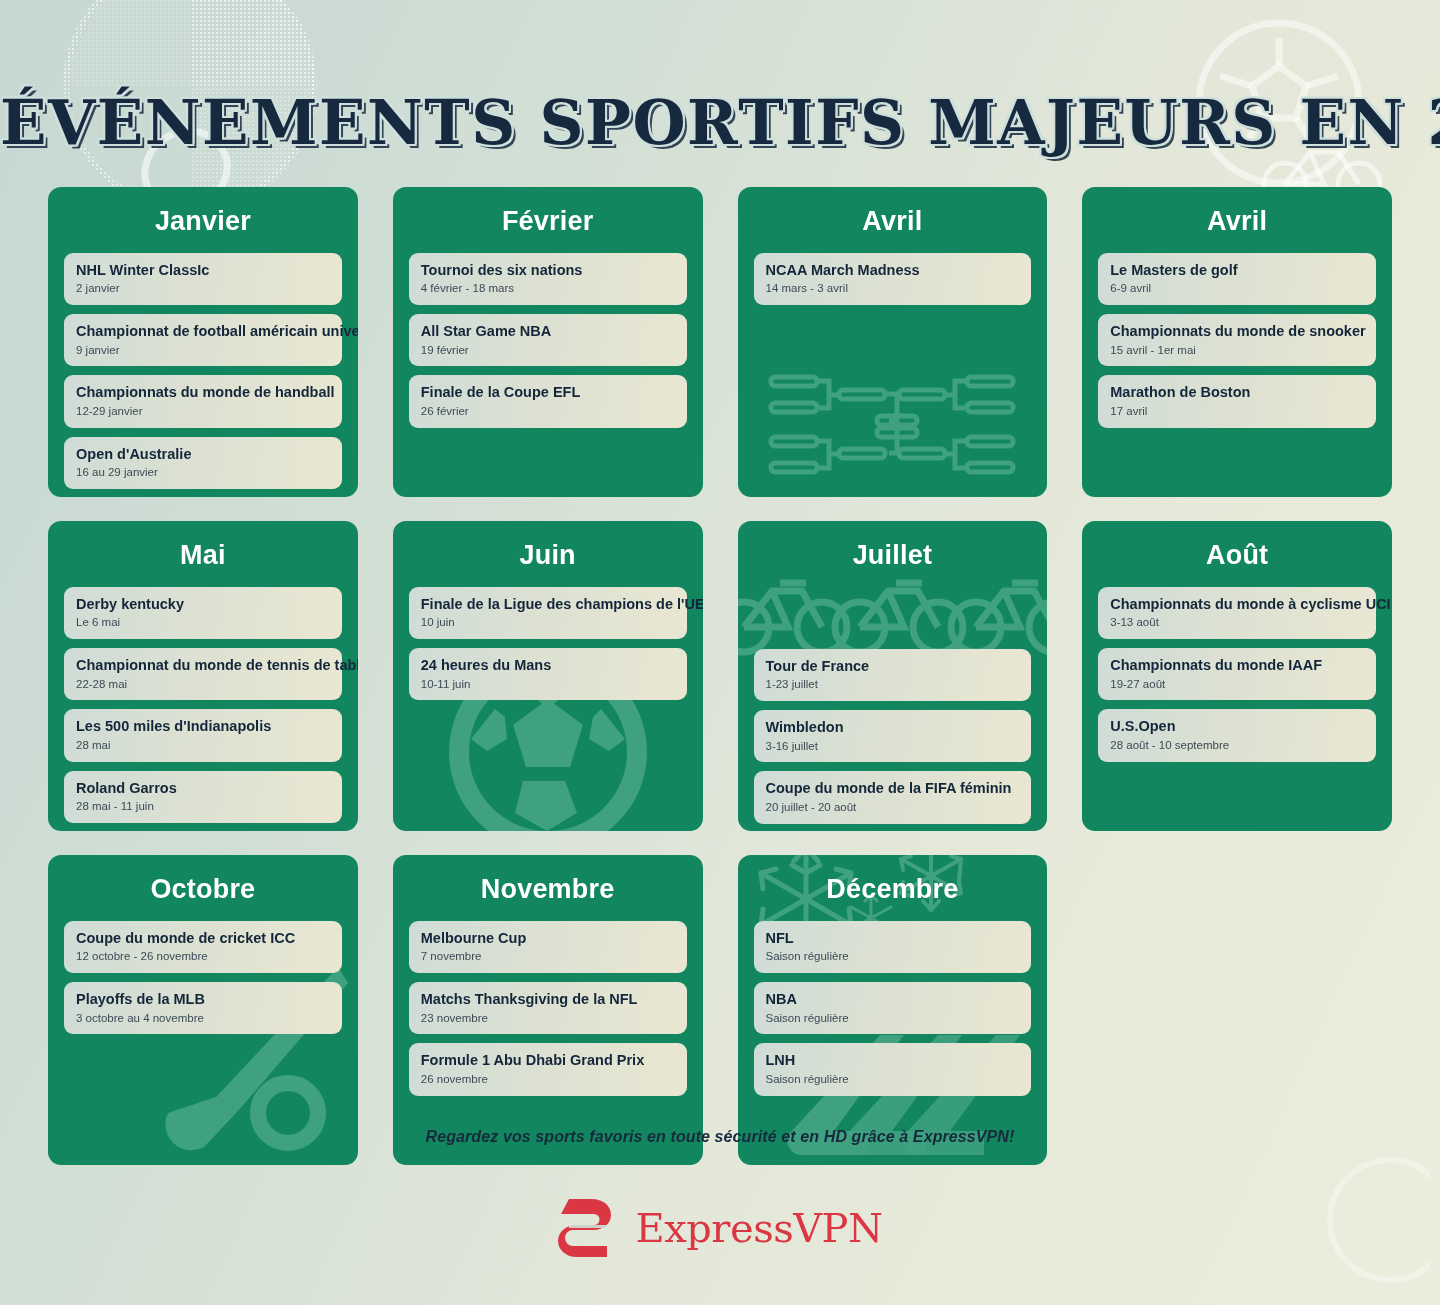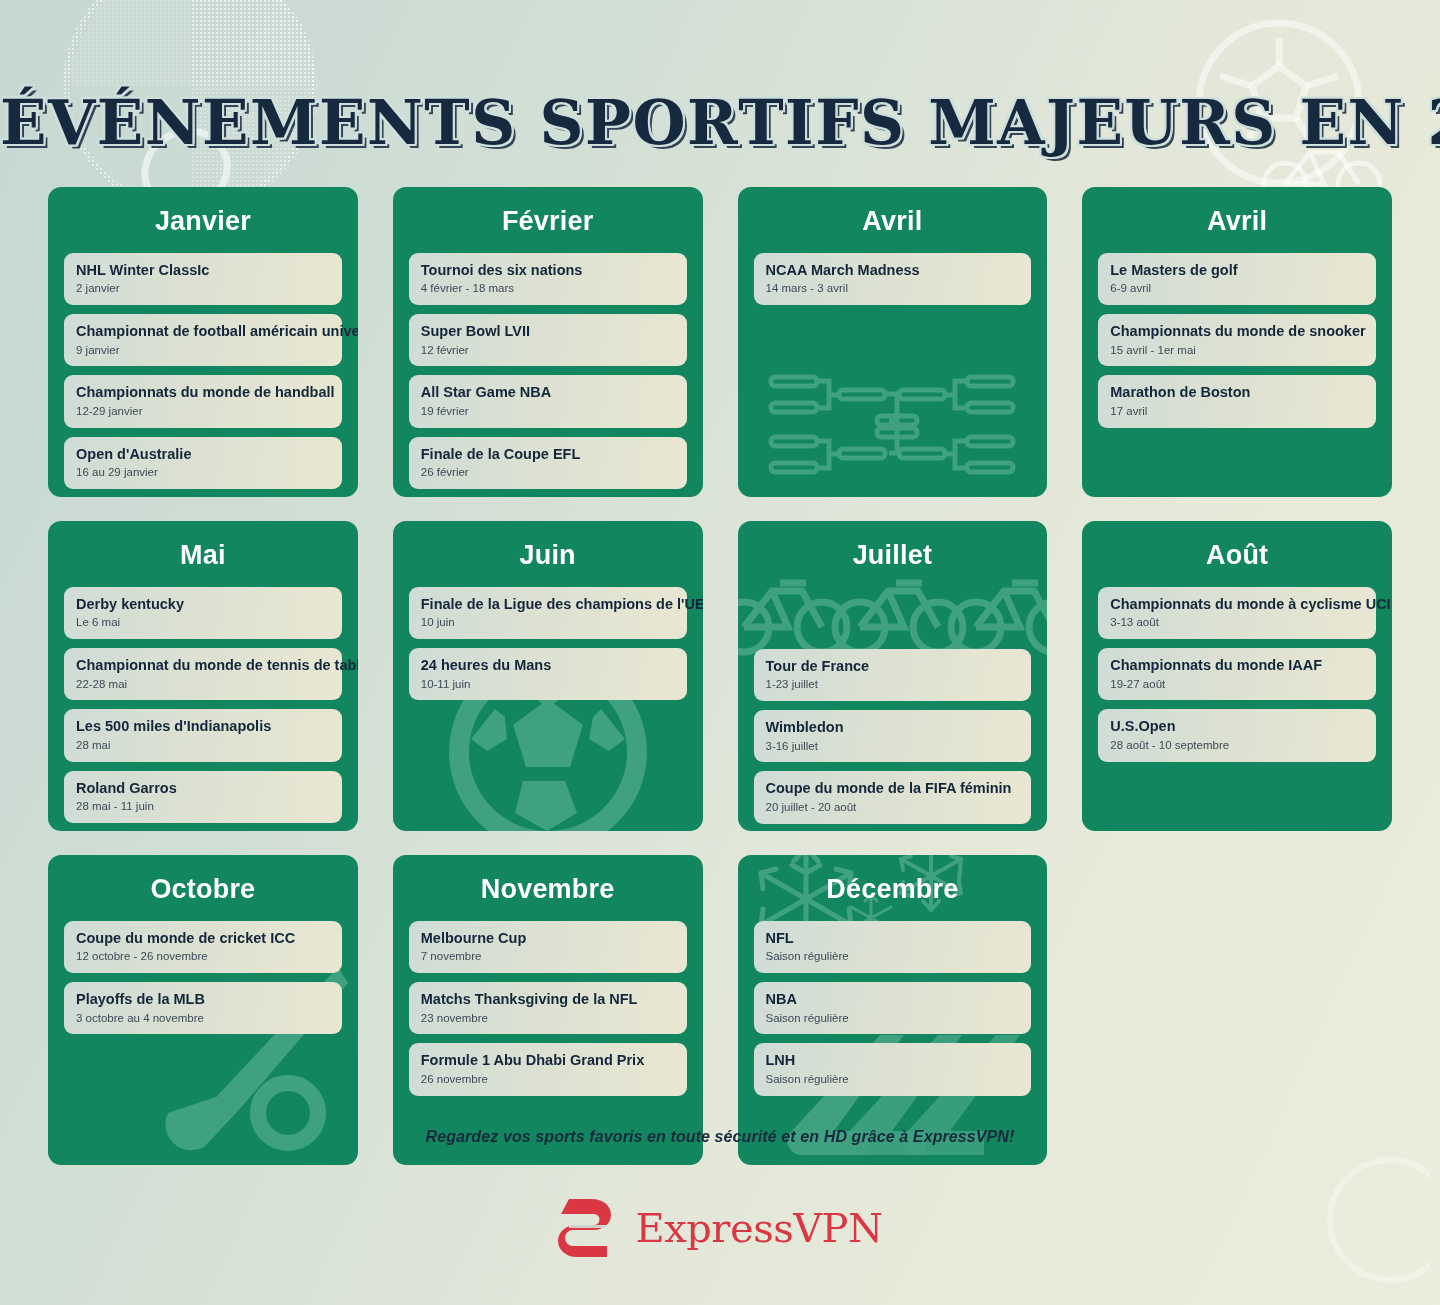--- a/index.html
+++ b/index.html
@@ -185,24 +185,20 @@
       </div>
     </div>
   </div>
 
   <div class="month-card">
     <h2 class="month-title">Février</h2>
     <div class="events">
       <div class="event">
         <p class="event-name">Tournoi des six nations</p>
         <p class="event-date">4 février - 18 mars</p>
-      </div>
-      <div class="event">
-        <p class="event-name">Super Bowl LVII</p>
-        <p class="event-date">12 février</p>
       </div>
       <div class="event">
         <p class="event-name">All Star Game NBA</p>
         <p class="event-date">19 février</p>
       </div>
       <div class="event">
         <p class="event-name">Finale de la Coupe EFL</p>
         <p class="event-date">26 février</p>
       </div>
     </div>

